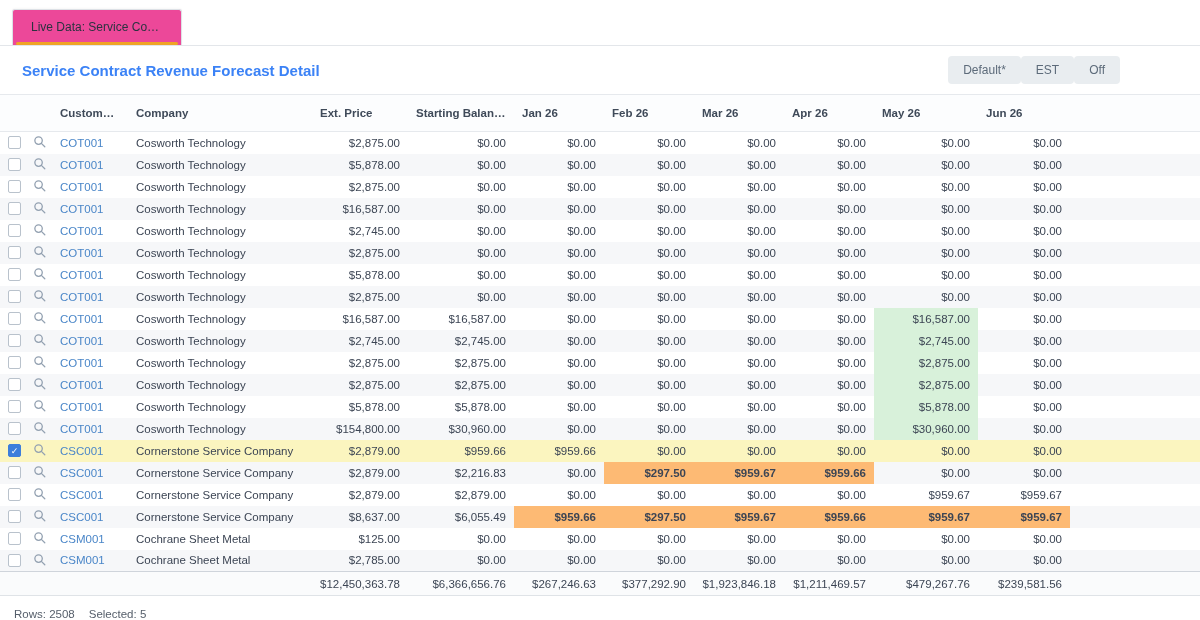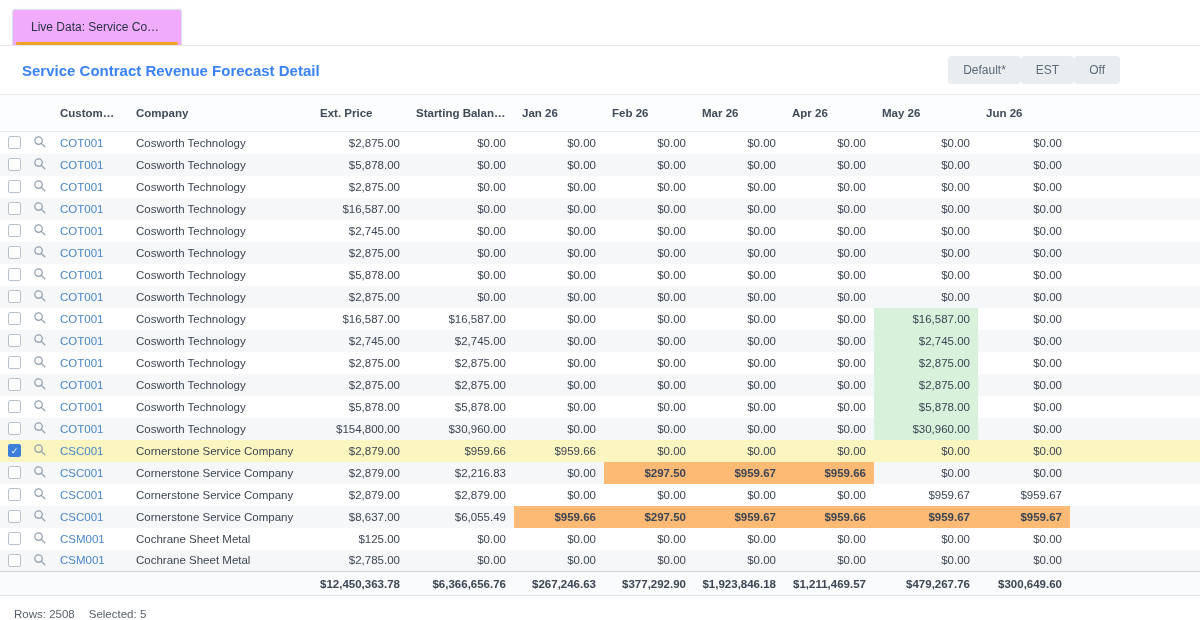--- a/index.html
+++ b/index.html
@@ -15,21 +15,21 @@
   
   .tabbar {
     height: 46px;
     border-bottom: 1px solid #e3e6ea;
     padding: 8px 0 0 12px;
     display: flex;
     align-items: flex-end;
   }
   .tab {
     position: relative;
-    background: #f0abfc;
+    background: #ec4899;
     border: 1px solid #dde1e6;
     border-bottom: none;
     border-radius: 3px 3px 0 0;
     padding: 10px 18px 11px;
     font-size: 12px;
     color: #2a3340;
     max-width: 170px;
     white-space: nowrap;
     overflow: hidden;
     text-overflow: ellipsis;
@@ -127,21 +127,21 @@
     color: #fff;
     cursor: pointer;
   }
   .checkbox.checked { background: #3d7edb; border-color: #3d7edb; }
 
   tfoot td {
     height: 24px;
     background: #fafbfc;
     border-top: 1px solid #cfd4db;
     border-bottom: 1px solid #e6e9ed;
-    font-weight: bold;
+    font-weight: normal;
     padding: 0 8px;
     color: #2a3340;
     white-space: nowrap;
   }
   tfoot td.num { text-align: right; }
 
   
   .statusbar {
     position: absolute;
     left: 0; right: 0; bottom: 0;
@@ -575,21 +575,21 @@
         <td></td>
         <td></td>
         <td></td>
       <td class="num">$12,450,363.78</td>
       <td class="num">$6,366,656.76</td>
       <td class="num">$267,246.63</td>
       <td class="num">$377,292.90</td>
       <td class="num">$1,923,846.18</td>
       <td class="num">$1,211,469.57</td>
       <td class="num">$479,267.76</td>
-      <td class="num">$300,649.60</td>
+      <td class="num">$239,581.56</td>
       <td></td>
     </tr>
   </tfoot>
 </table>
 
 <div class="statusbar">
   <span>Rows: 2508</span>
   <span>Selected: 5</span>
 </div>
 

